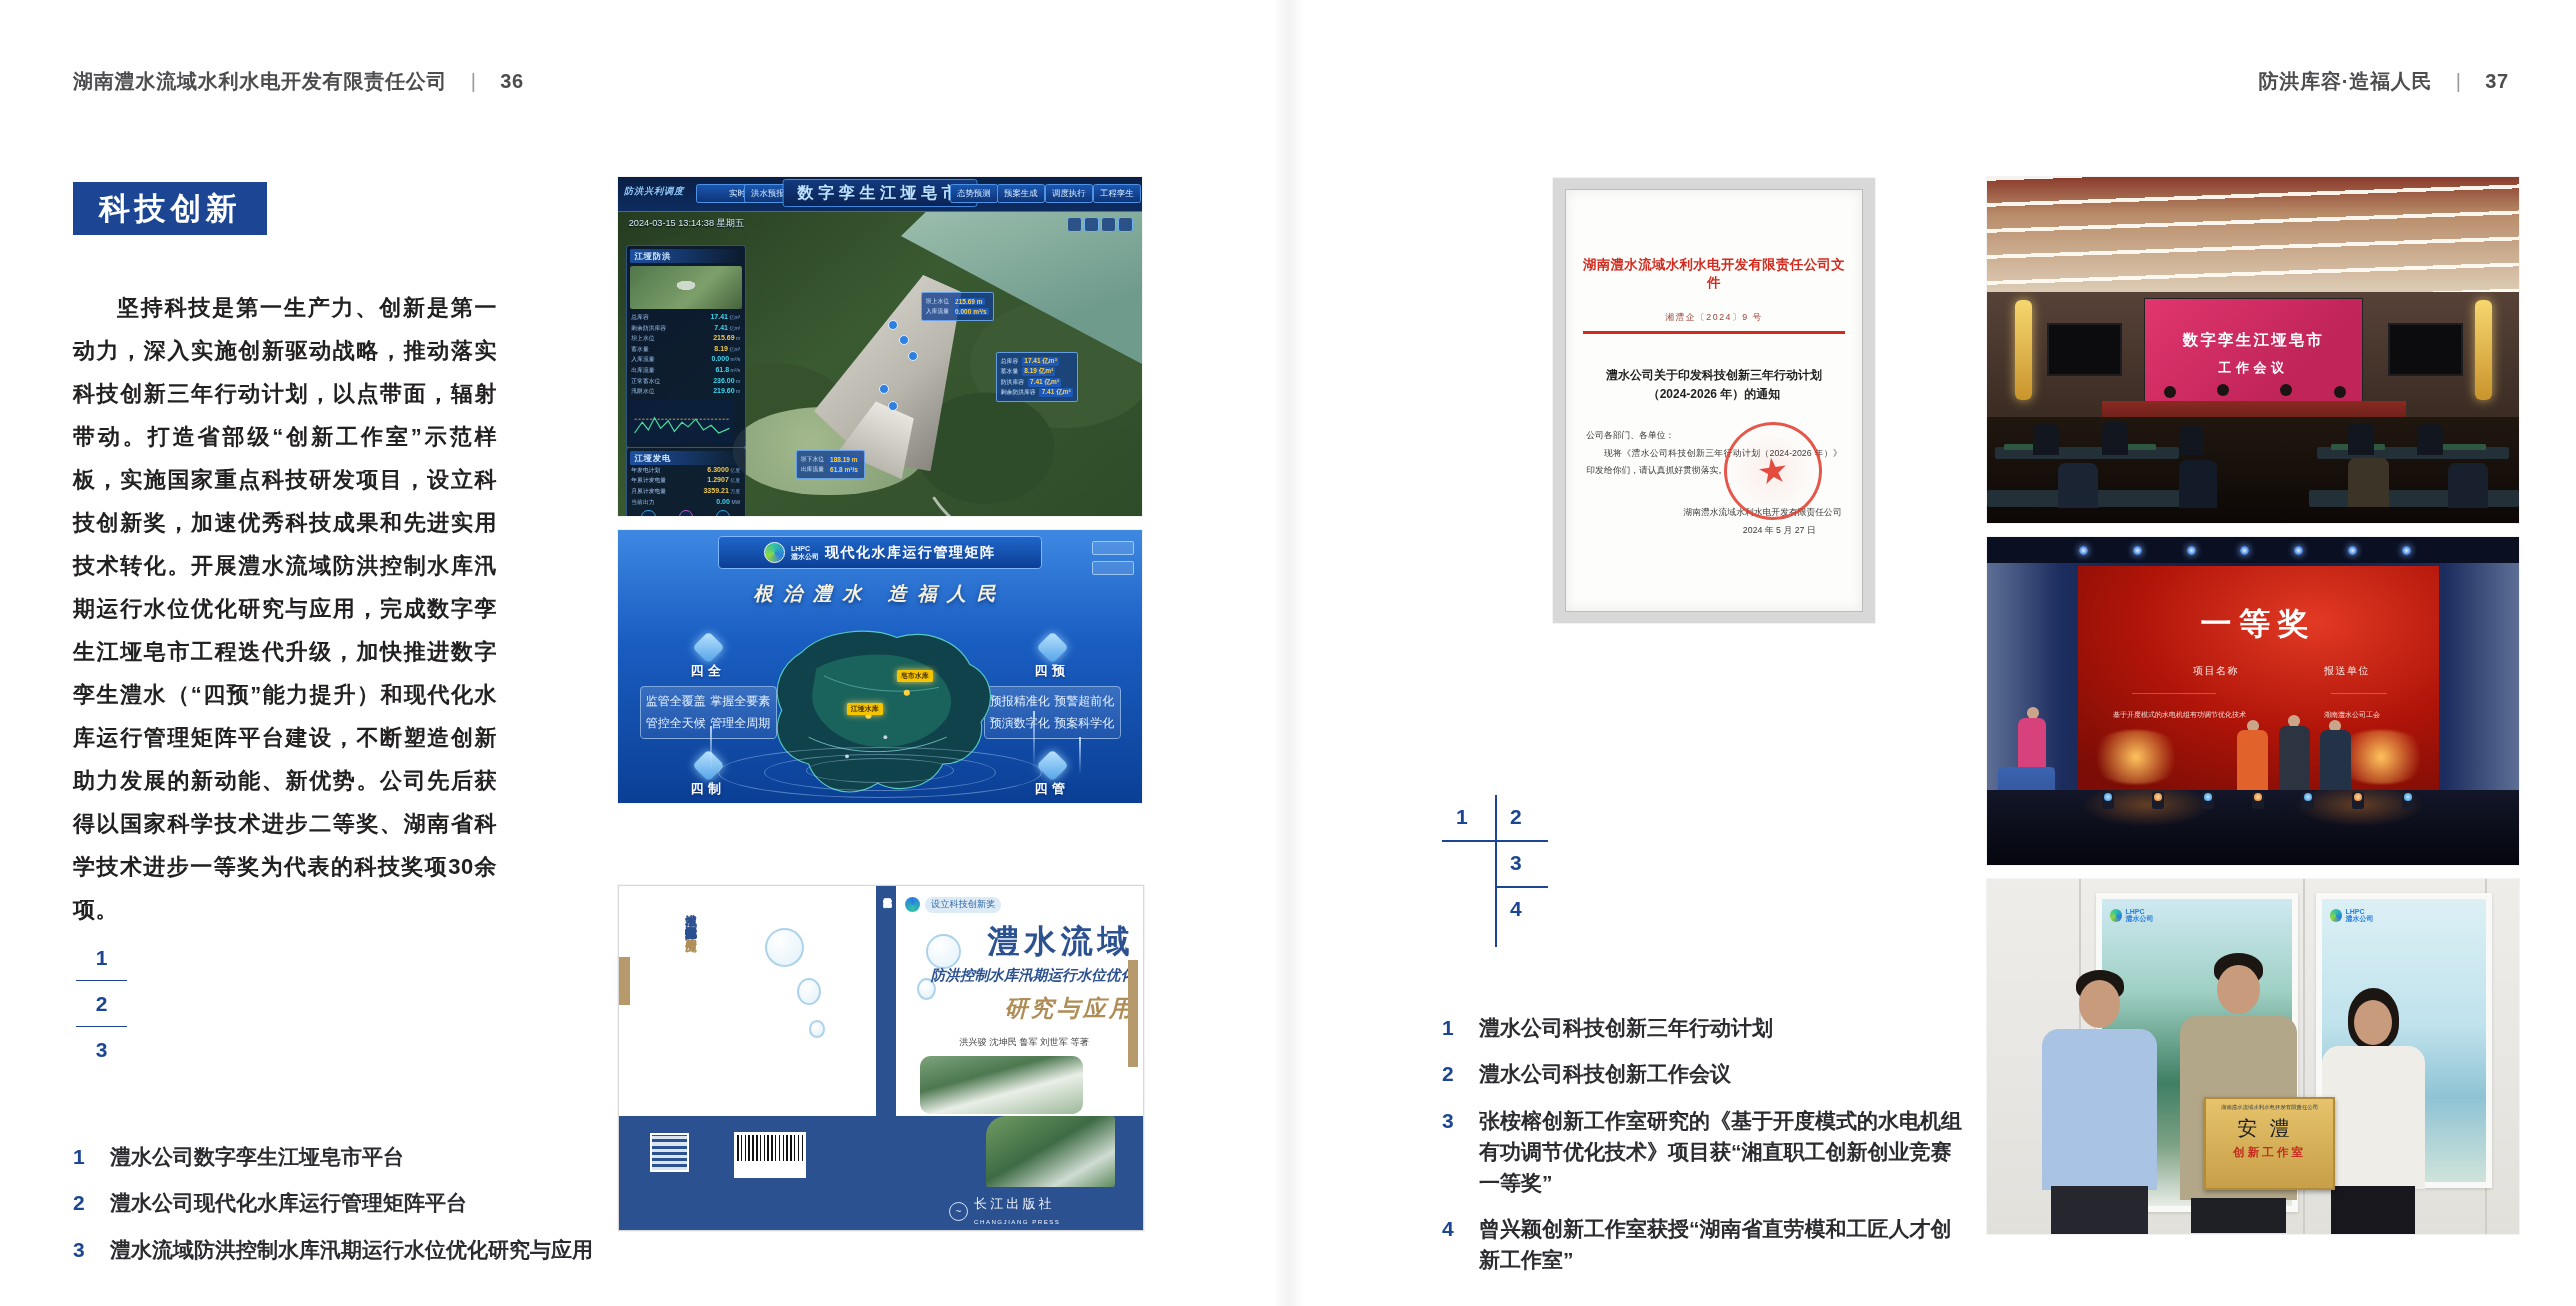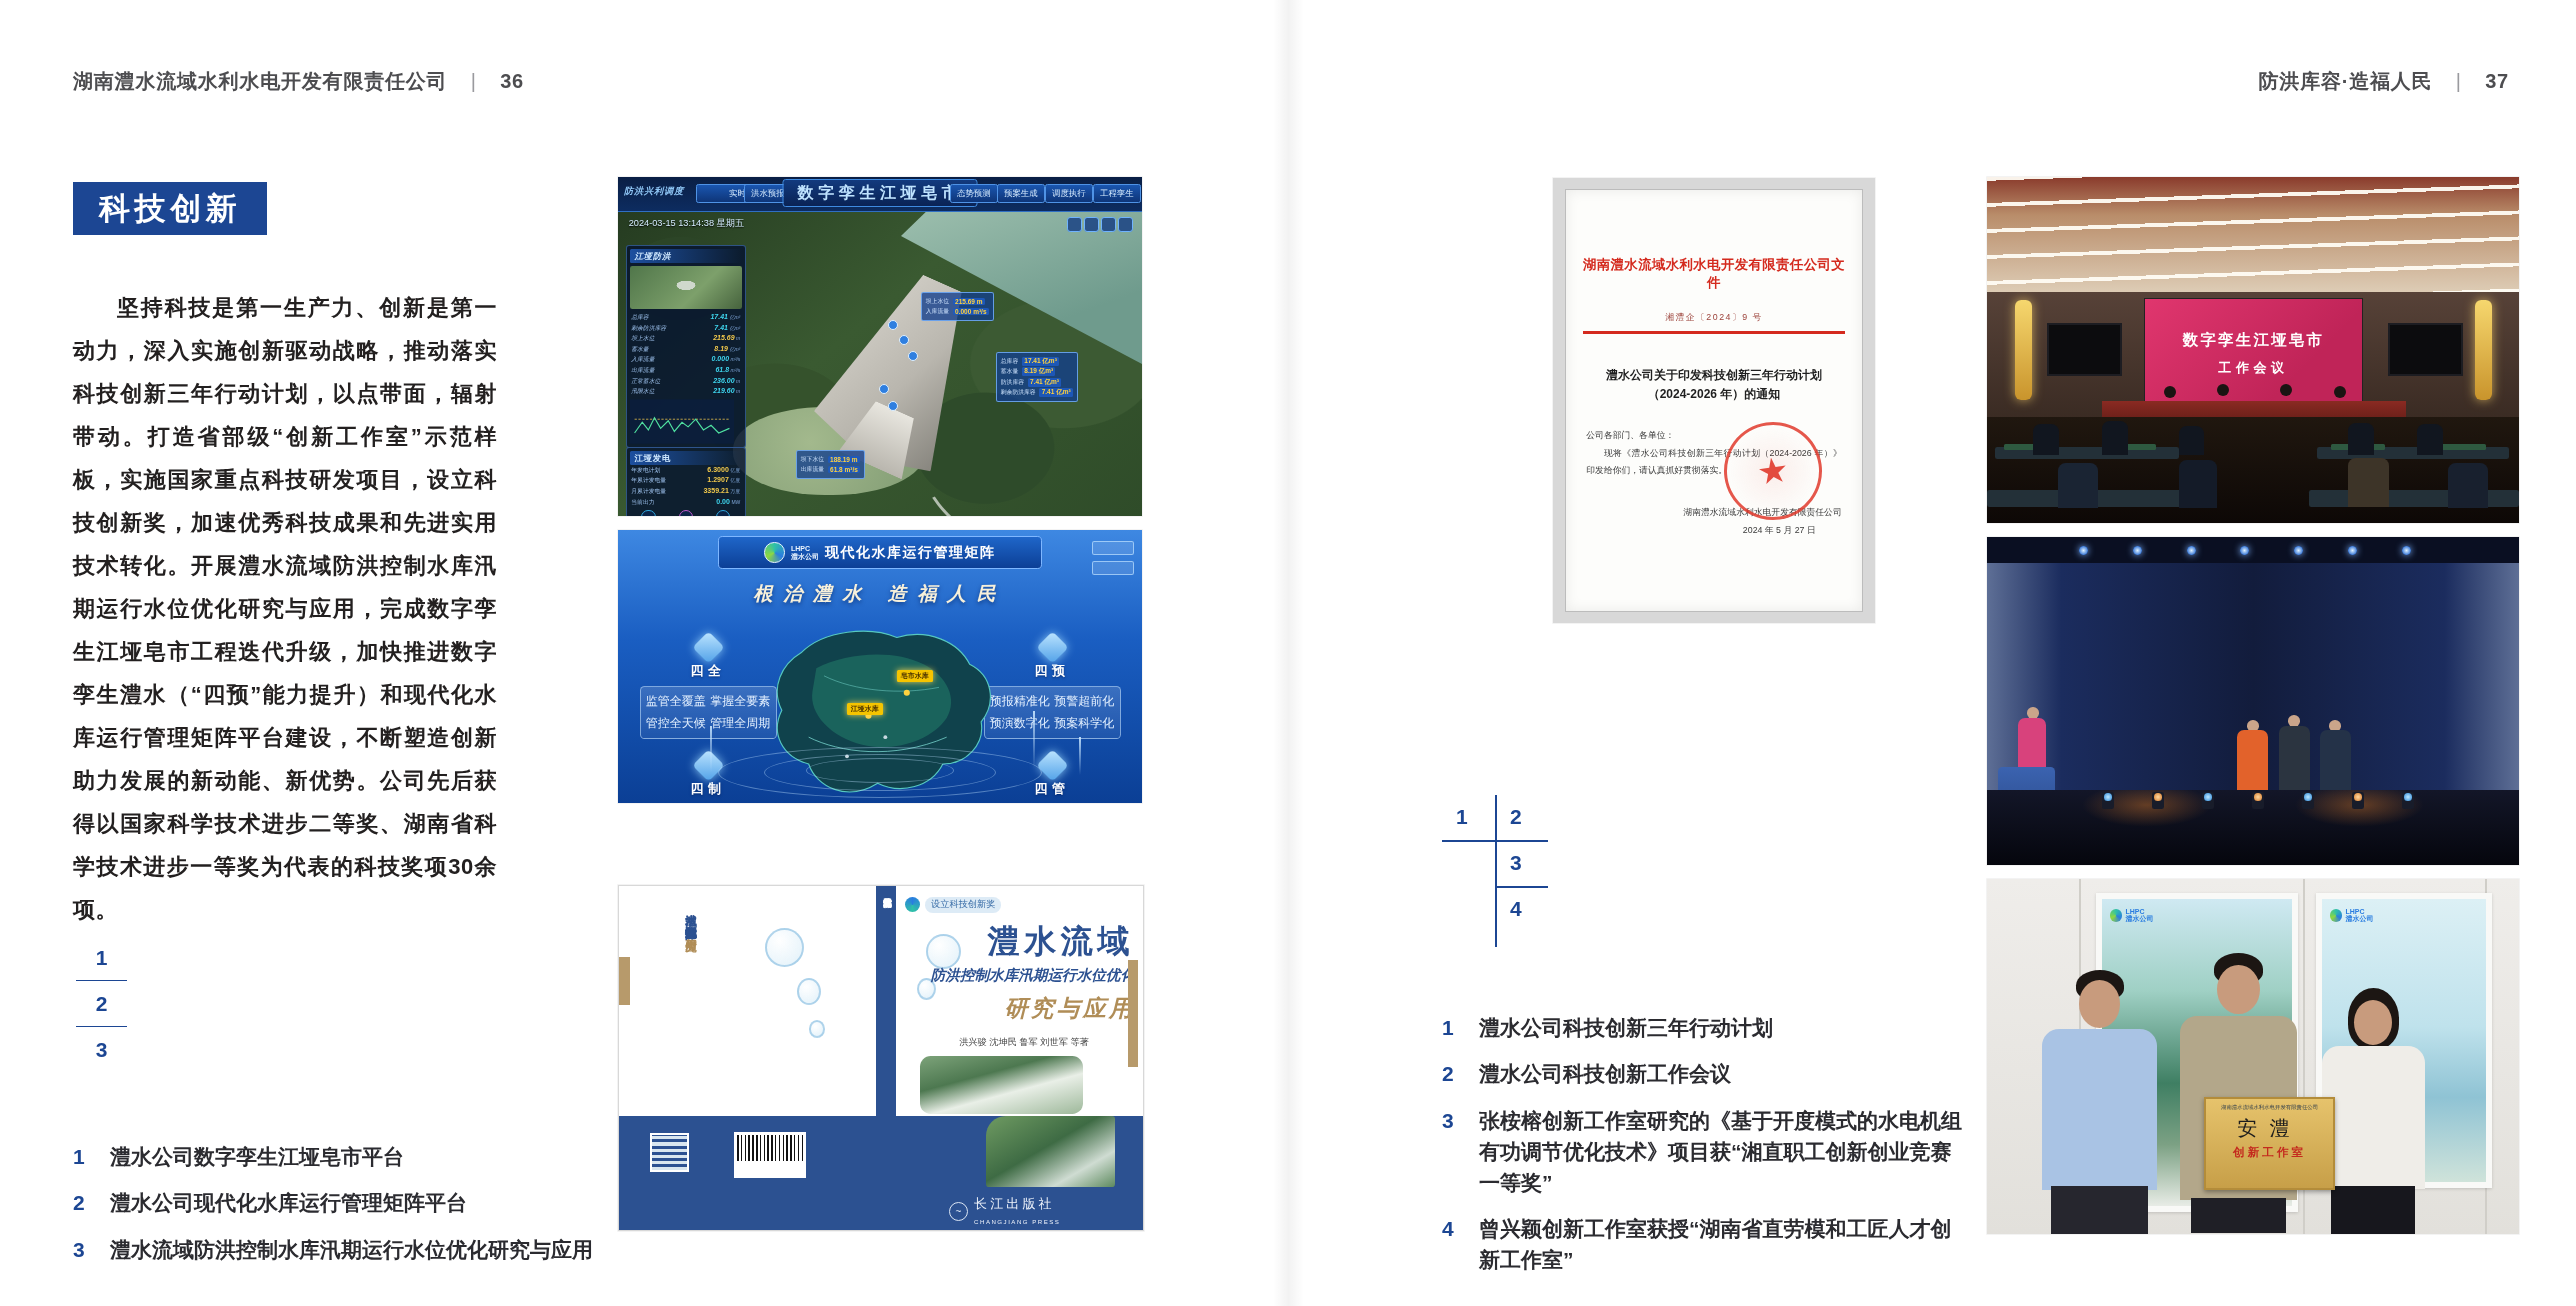--- a/index.html
+++ b/index.html
@@ -248,21 +248,21 @@
     <div class="tab" style="left:332px;">态势预测</div>
     <div class="tab" style="left:379px;">预案生成</div>
     <div class="tab" style="left:427px;">调度执行</div>
     <div class="tab" style="left:475px;">工程孪生</div>
     <div class="ts">2024-03-15 13:14:38 星期五</div>
     <div class="corner-ic" style="right:60px;background:#e8b greenyellow30;"></div>
     <div class="corner-ic" style="right:43px;"></div>
     <div class="corner-ic" style="right:26px;"></div>
     <div class="corner-ic" style="right:9.2px;"></div>
 
-    <div class="panel" style="top:68px;font-style:italic;">
+    <div class="panel" style="top:68px;">
       <div class="ptitle">江垭防洪</div>
       <div class="thumb"></div>
       <div class="srow">
           <span class="slab">总库容</span>
           <span class="sval"><span>17.41</span><span class="sunit">亿m³</span></span>
         </div>
       <div class="srow">
           <span class="slab">剩余防洪库容</span>
           <span class="sval"><span>7.41</span><span class="sunit">亿m³</span></span>
         </div>
@@ -576,20 +576,31 @@
 
   <div class="abs fig f6" style="left:1987px;top:537px;width:532px;height:328px;">
     <div class="truss"></div>
     <div class="tlight" style="left:92px;"></div>
     <div class="tlight" style="left:146px;"></div>
     <div class="tlight" style="left:200px;"></div>
     <div class="tlight" style="left:253px;"></div>
     <div class="tlight" style="left:307px;"></div>
     <div class="tlight" style="left:361px;"></div>
     <div class="tlight" style="left:415px;"></div>
+    <div class="screen">
+      <div class="award-title">一等奖</div>
+      <div class="colhdr" style="left:115px;top:98px;">项目名称</div>
+      <div class="colhdr" style="left:246px;top:98px;">报送单位</div>
+      <div class="smalltx" style="left:54px;top:123px;opacity:.55;">――――――――――――</div>
+      <div class="smalltx" style="left:253px;top:123px;opacity:.55;">――――――――</div>
+      <div class="smalltx" style="left:35px;top:144px;">基于开度模式的水电机组有功调节优化技术</div>
+      <div class="smalltx" style="left:246px;top:144px;">湖南澧水公司工会</div>
+      <div class="glow" style="left:7.7px;bottom:6.1px;width:100px;height:54px;background:radial-gradient(circle,#ffc45e,rgba(255,140,30,0) 70%);"></div>
+      <div class="glow" style="right:7.7px;bottom:6.1px;width:100px;height:54px;background:radial-gradient(circle,#ffc45e,rgba(255,140,30,0) 70%);"></div>
+    </div>
     <div class="phead" style="left:260px;top:183px;"></div>
     <div class="person" style="left:250px;top:193px;width:31px;height:71px;background:#e2622b;"></div>
     <div class="phead" style="left:301px;top:178px;"></div>
     <div class="person" style="left:292px;top:189px;width:31px;height:75px;background:#2b3440;"></div>
     <div class="phead" style="left:342px;top:183px;"></div>
     <div class="person" style="left:333px;top:193px;width:31px;height:71px;background:#243248;"></div>
     <div class="phead" style="left:40px;top:170px;"></div>
     <div class="person" style="left:31px;top:181px;width:28px;height:54px;background:#d8427c;"></div>
     <div class="podium"></div>
     <div class="stage">

